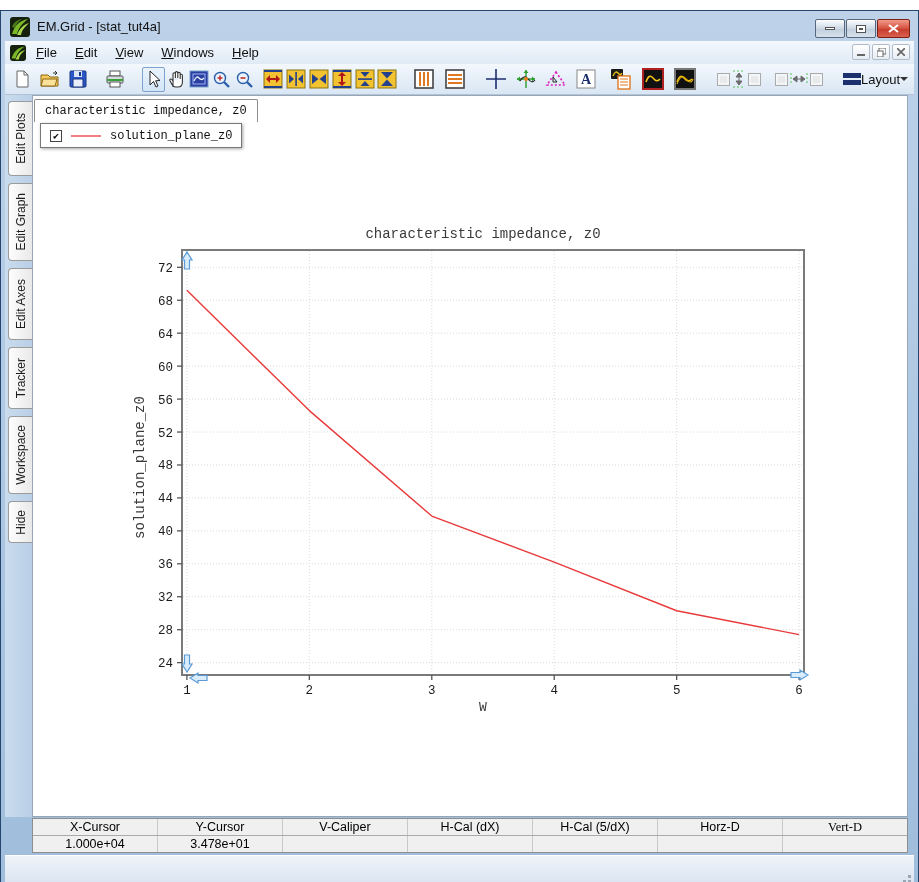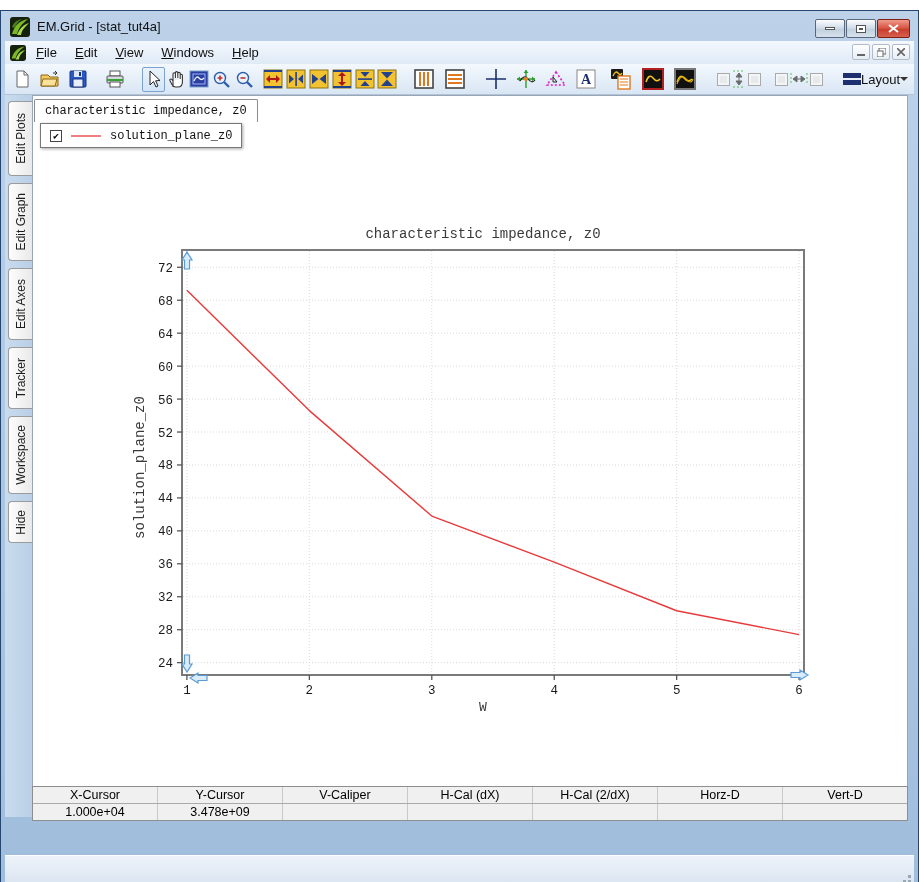--- a/index.html
+++ b/index.html
@@ -53,27 +53,27 @@
              font-size:12px; color:#111; display:flex; align-items:center; }
   #legend { position:absolute; left:7px; top:27px; height:25px; padding:0 9px; background:#fff;
             border:1px solid #777; box-shadow:1px 1px 3px rgba(0,0,0,.35);
             display:flex; align-items:center; gap:9px; }
   #legend-checkbox { width:12px; height:12px; background:#fff; border:1px solid #444;
                      display:flex; align-items:center; justify-content:center; font-size:10px; color:#000; }
   #legend-line { width:30px; border-top:2px solid #f08080; }
   #legend-label { font-size:12px; color:#111; }
   #chart-svg { position:absolute; left:99px; top:116px; }
   
-  #status-table { position:absolute; left:31px; top:775px; width:876px; height:35px;
+  #status-table { position:absolute; left:31px; top:807px; width:876px; height:35px;
                   border:1px solid #8e8e8e; background:#f0f0f0; display:flex; flex-direction:column; }
   .strow { display:flex; flex:1; }
   .strow.header { border-bottom:1px solid #aaa; }
   .stcell { flex:1; border-right:1px solid #c9c9c9; display:flex; align-items:center; justify-content:center;
             font-size:12.5px; color:#000; }
-  .stcell:last-child { border-right:none; }
+  .stcell:last-child { border-right:none;font-family:Liberation Serif, serif; }
   
   #bottombar { position:absolute; left:4px; top:844px; right:4px; height:31px;
                background:linear-gradient(#eef3fa,#d9e3ef); border-top:1px solid #fff; }
   #resize-grip { position:absolute; right:2px; bottom:2px; }
   #bottom-frame { position:absolute; left:0; bottom:0; width:100%; height:7px;
                   background:linear-gradient(#33567f,#10264a); }
 </style>
 </head>
 <body>
 
@@ -430,27 +430,27 @@
       <path d="M676 463 l-8 -5 v2.5 h-9 v5 h9 V468 Z" fill="#d9ecfc" stroke="#5b9bd5" stroke-width="1.2"></path>
     </svg>
   </div>
 
   <div id="status-table">
     <div class="strow header">
       <div class="stcell">X-Cursor</div>
       <div class="stcell">Y-Cursor</div>
       <div class="stcell">V-Caliper</div>
       <div class="stcell">H-Cal (dX)</div>
-      <div class="stcell">H-Cal (2/dX)</div>
+      <div class="stcell">H-Cal (5/dX)</div>
       <div class="stcell">Horz-D</div>
       <div class="stcell">Vert-D</div>
     </div>
     <div class="strow">
       <div class="stcell">1.000e+04</div>
-      <div class="stcell">3.478e+09</div>
+      <div class="stcell">3.478e+01</div>
       <div class="stcell"></div>
       <div class="stcell"></div>
       <div class="stcell"></div>
       <div class="stcell"></div>
       <div class="stcell"></div>
     </div>
   </div>
 
   <div id="bottombar">
     <svg id="resize-grip" width="13" height="13">

